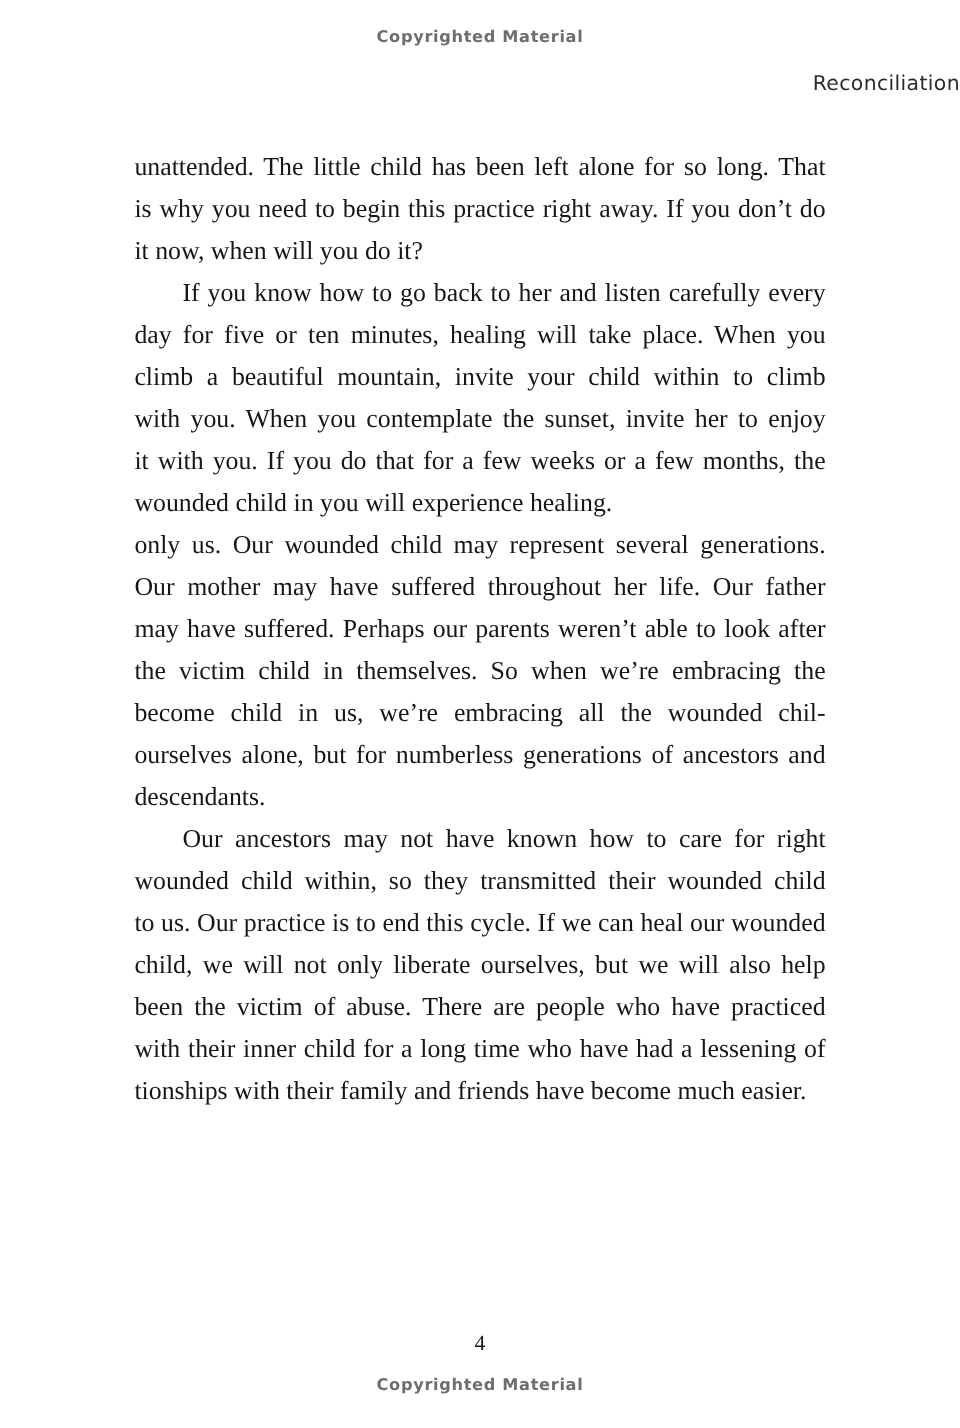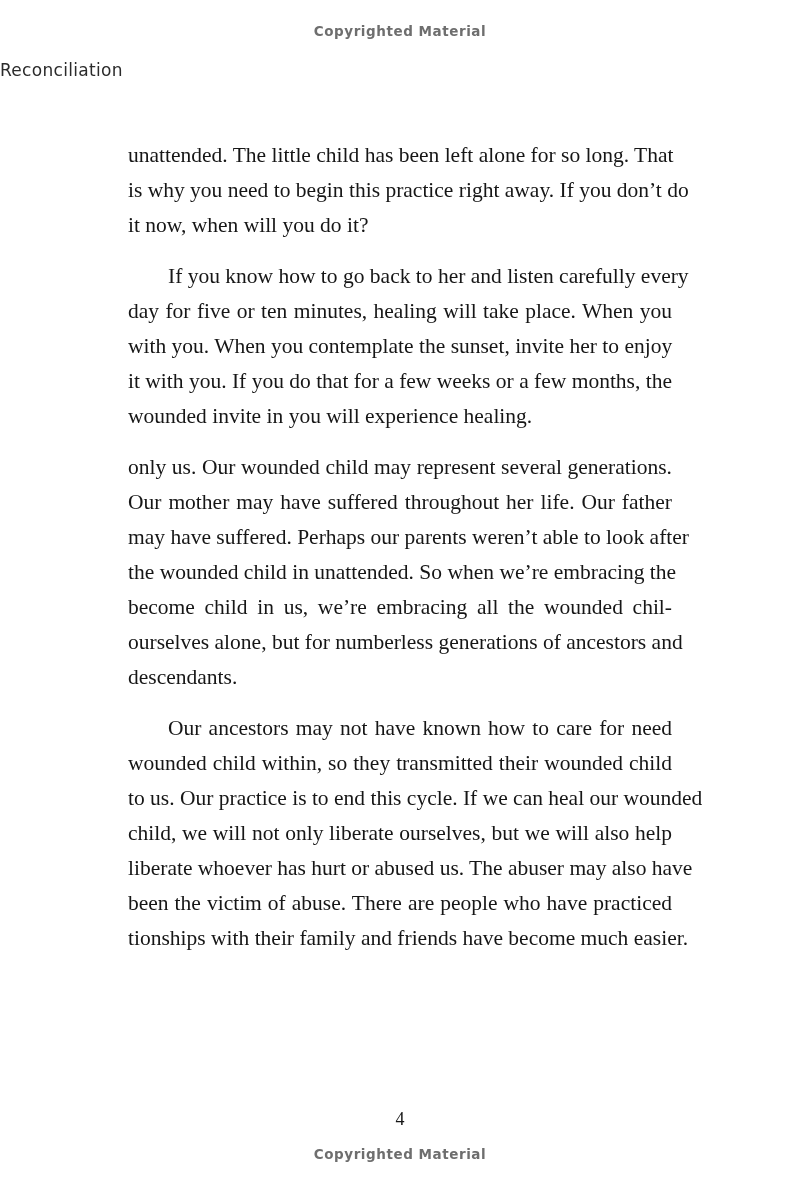--- a/index.html
+++ b/index.html
@@ -33,21 +33,21 @@
     color: #6e6e6e;
     line-height: 1;
     white-space: nowrap;
   }
 
   .running-head {
     position: absolute;
     top: 62px;
     left: 0;
     width: 800px;
-    text-align: left;
+    text-align: right;
     font-family: "DejaVu Sans", sans-serif;
     font-size: 17px;
     font-weight: 400;
     letter-spacing: 0.3px;
     color: #2b2b2b;
     line-height: 1;
     white-space: nowrap;
   }
 
   
@@ -60,21 +60,21 @@
     font-size: 21.5px;
     line-height: 35px;
     color: #161616;
     text-align: justify;
     text-justify: inter-word;
     -webkit-hyphens: none;
     hyphens: none;
   }
 
   .text-column p {
-    margin: 16px;
+    margin: 0;
     text-indent: 0;
   }
 
   
   .ln {
     display: block;
     text-align: justify;
     text-align-last: justify;
     white-space: nowrap;
   }
@@ -125,40 +125,41 @@
 
   <div class="text-column">
       <p>
         <span class="ln">unattended. The little child has been left alone for so long. That</span>
         <span class="ln">is why you need to begin this practice right away. If you don’t do</span>
         <span class="ln last">it now, when will you do it?</span>
       </p>
       <p>
         <span class="ln first">If you know how to go back to her and listen carefully every</span>
         <span class="ln">day for five or ten minutes, healing will take place. When you</span>
+        <span class="ln">climb a beautiful mountain, invite your child within to climb</span>
         <span class="ln">with you. When you contemplate the sunset, invite her to enjoy</span>
         <span class="ln">it with you. If you do that for a few weeks or a few months, the</span>
-        <span class="ln last">wounded invite in you will experience healing.</span>
+        <span class="ln last">wounded child in you will experience healing.</span>
       </p>
       <p>
         <span class="ln">only us. Our wounded child may represent several generations.</span>
         <span class="ln">Our mother may have suffered throughout her life. Our father</span>
         <span class="ln">may have suffered. Perhaps our parents weren’t able to look after</span>
-        <span class="ln">the wounded child in unattended. So when we’re embracing the</span>
+        <span class="ln">the victim child in themselves. So when we’re embracing the</span>
         <span class="ln">become child in us, we’re embracing all the wounded chil-</span>
         <span class="ln">ourselves alone, but for numberless generations of ancestors and</span>
         <span class="ln last">descendants.</span>
       </p>
       <p>
-        <span class="ln first">Our ancestors may not have known how to care for need</span>
+        <span class="ln first">Our ancestors may not have known how to care for right</span>
         <span class="ln">wounded child within, so they transmitted their wounded child</span>
         <span class="ln">to us. Our practice is to end this cycle. If we can heal our wounded</span>
         <span class="ln">child, we will not only liberate ourselves, but we will also help</span>
-        <span class="ln">liberate whoever has hurt or abused us. The abuser may also have</span>
         <span class="ln">been the victim of abuse. There are people who have practiced</span>
+        <span class="ln">with their inner child for a long time who have had a lessening of</span>
         <span class="ln last">tionships with their family and friends have become much easier.</span>
       </p>
     </div>
 
   <div class="folio">4</div>
 
   <div class="watermark-bottom">Copyrighted Material</div>
 
 </div>
 

